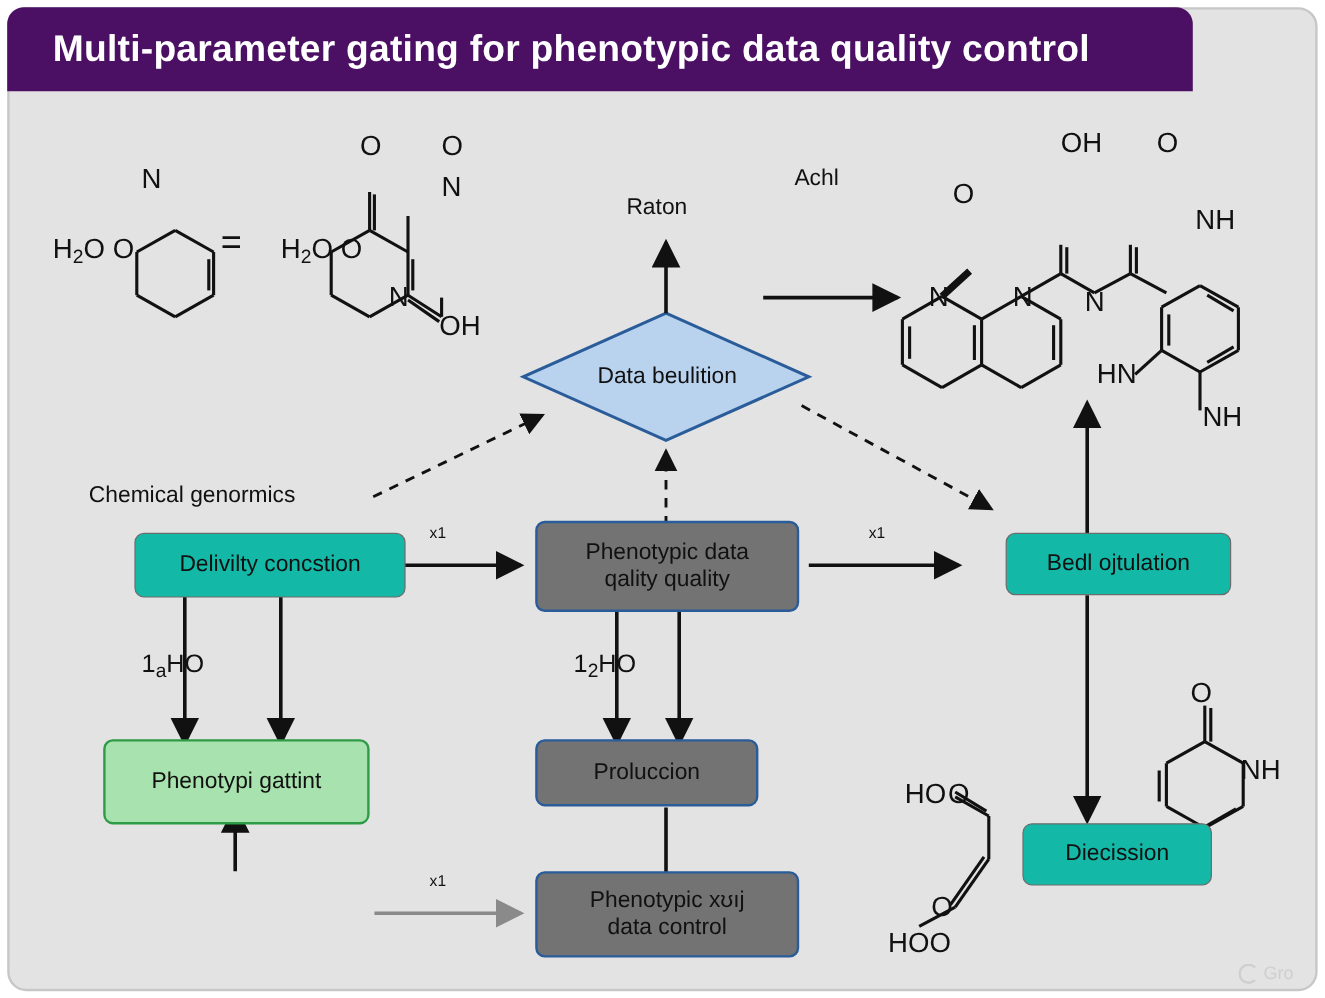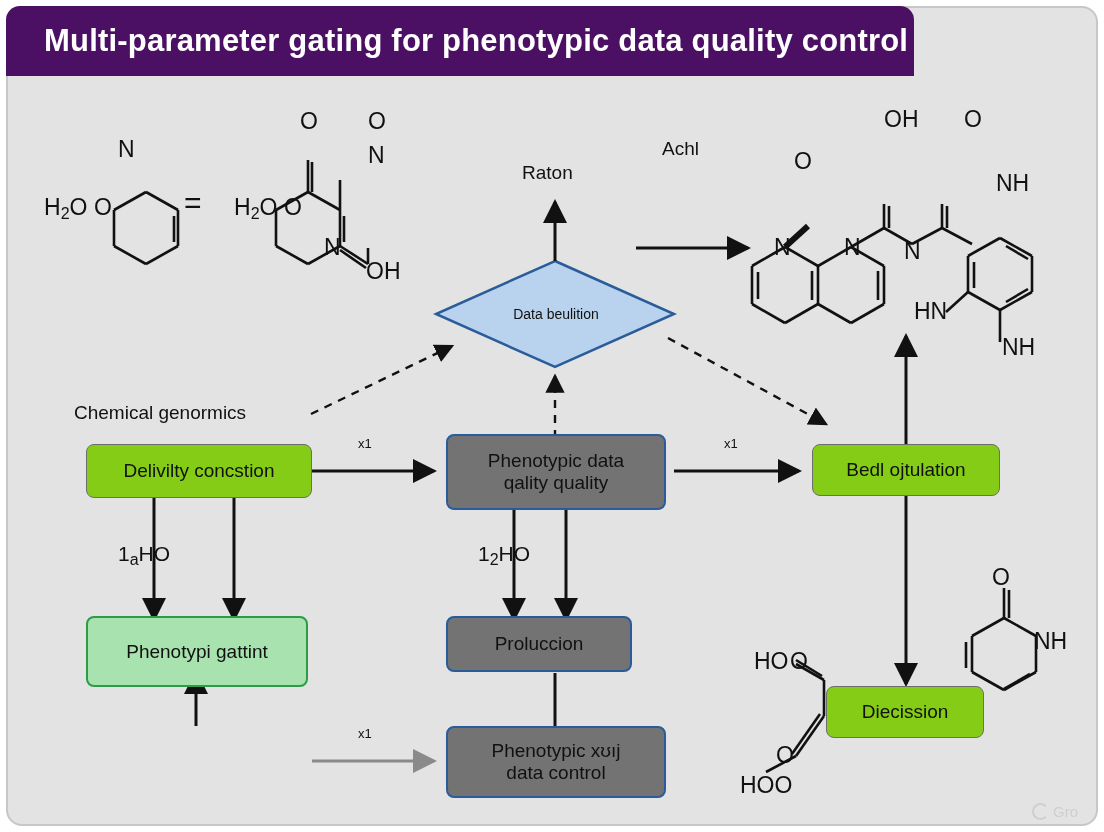--- a/index.html
+++ b/index.html
@@ -22,21 +22,21 @@
     left: 6px; top: 6px;
     width: 1092px; height: 820px;
     border-radius: 16px;
     background: #e3e3e3;
     border: 2px solid #c7c7c7;
     box-sizing: border-box;
   }
   .title-bar {
     position: absolute;
     left: 6px; top: 6px;
-    width: 908px; height: 70px;
+    width: 988px; height: 70px;
     background: #4b1063;
     border-radius: 14px 14px 0 0;
     box-sizing: border-box;
     display: flex;
     align-items: center;
     padding-left: 38px;
   }
   .title-bar .title-text {
     color: #ffffff;
     font-size: 31px;
@@ -61,37 +61,38 @@
     align-items: center;
     justify-content: center;
     text-align: center;
     border-radius: 8px;
     font-size: 19px;
     color: #111111;
     line-height: 1.15;
     padding: 4px 8px;
   }
   .node.grey {
-    background: #84cc16;
+    background: #14b8a6;
     border: 1.5px solid #6d6d6d;
+    margin-left: 26px;
   }
   .node.blue {
     background: #737373;
     border: 2px solid #2a5c9a;
   }
   .node.green {
     background: #a8e2ae;
     border: 2px solid #2e9b46;
   }
   .diamond-label {
     position: absolute;
     display: flex;
     align-items: center;
     justify-content: center;
-    font-size: 14px;
+    font-size: 19px;
     color: #111111;
     pointer-events: none;
   }
   .plain-label {
     position: absolute;
     font-size: 19px;
     color: #111111;
     white-space: nowrap;
   }
   .edge-label {

